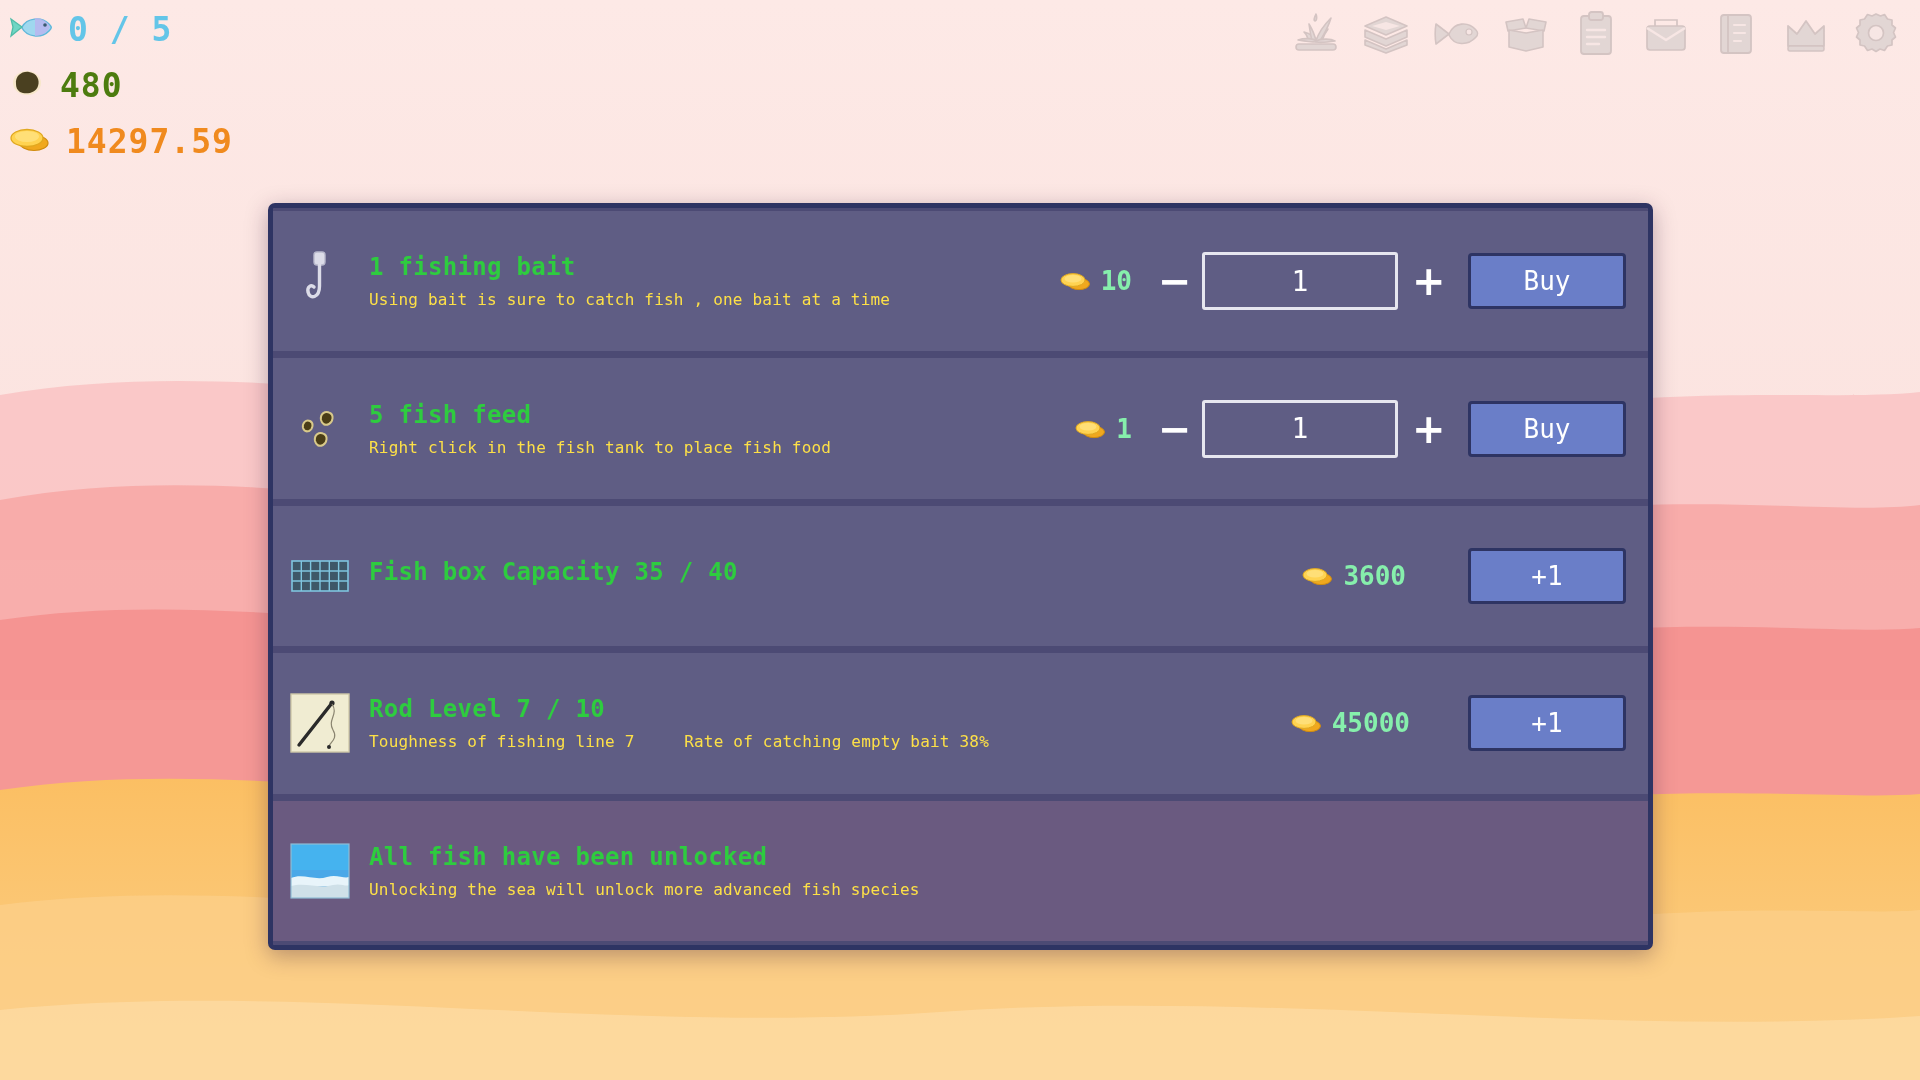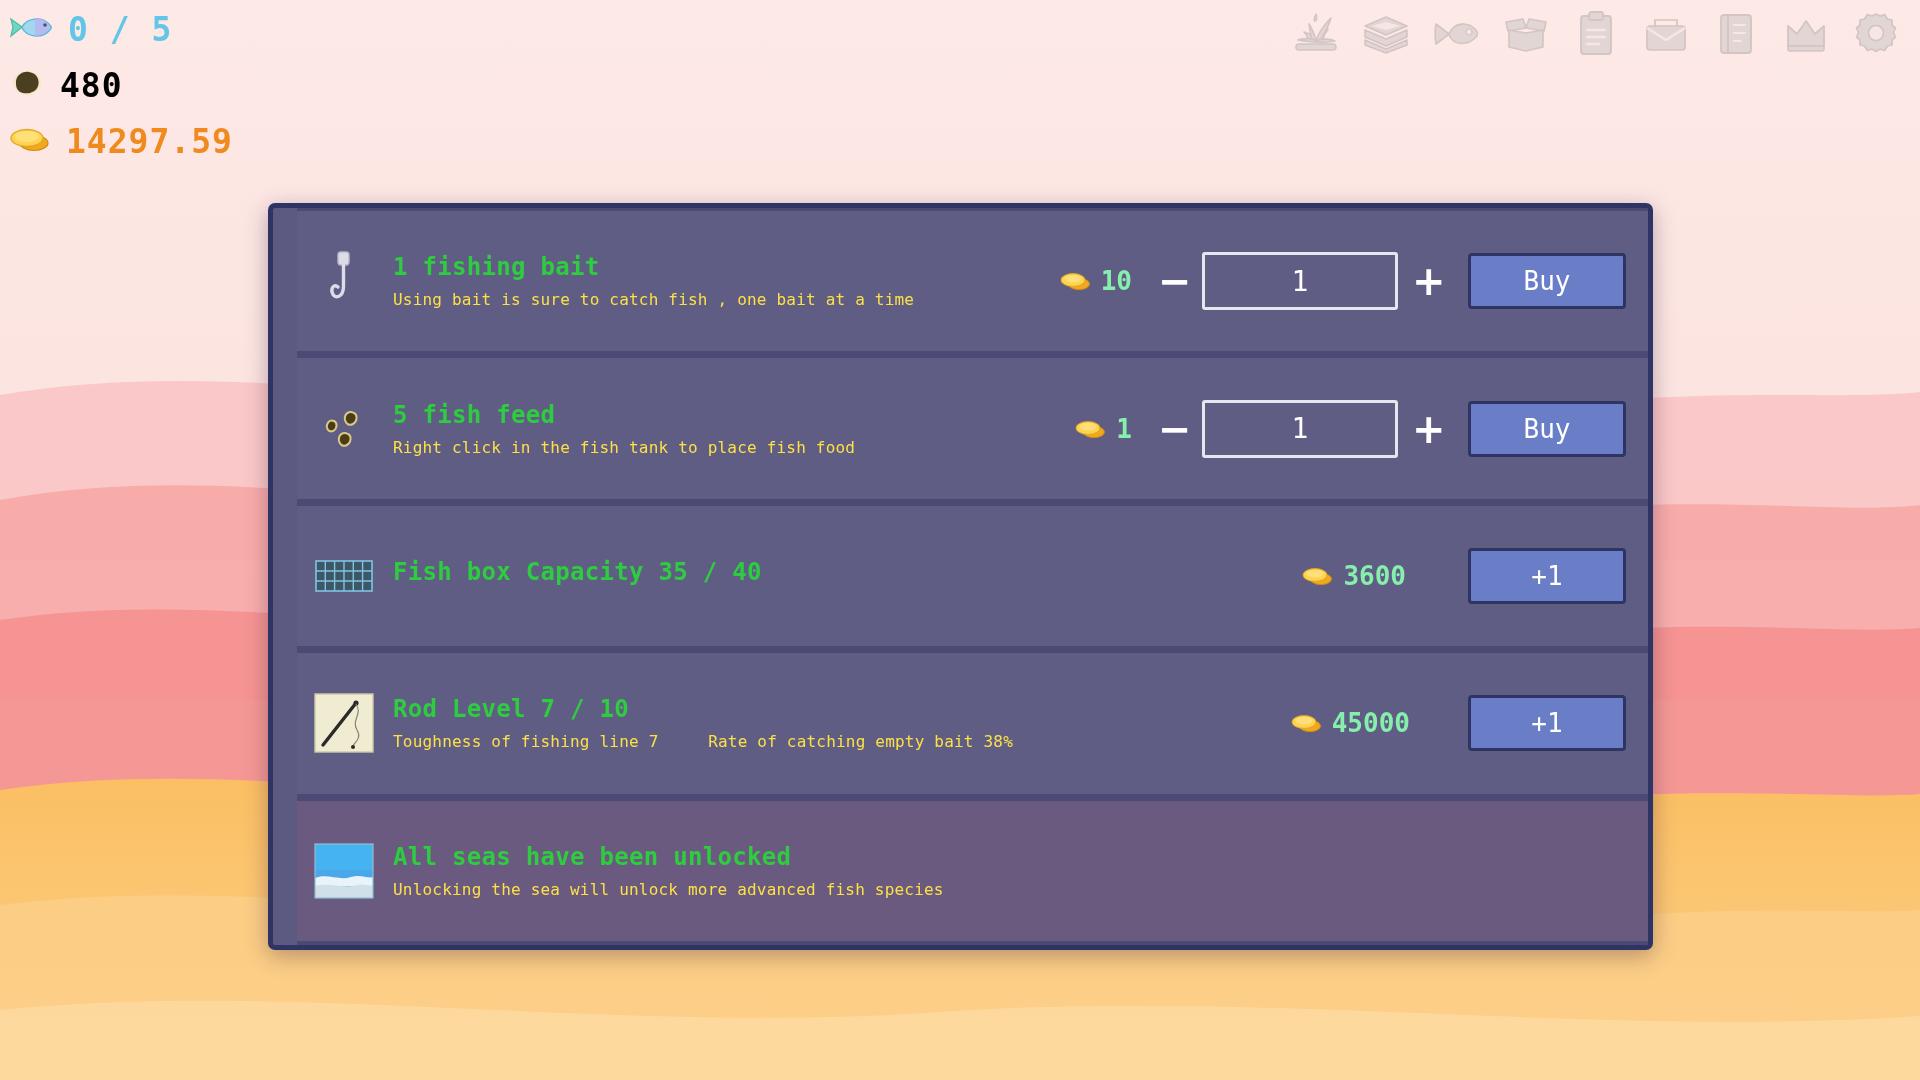--- a/index.html
+++ b/index.html
@@ -17,21 +17,21 @@
   #hud {
     position:absolute; left:8px; top:8px; z-index:10;
     display:flex; flex-direction:column; gap:14px;
   }
   .hud-row { display:flex; align-items:center; gap:14px; height:42px; }
   .hud-val {
     font-family:"DejaVu Sans Mono", monospace;
     font-weight:bold; font-size:33px; letter-spacing:1px;
   }
   .hud-fish  { color:#63c5e8; }
-  .hud-pellet{ color:#000000; }
+  .hud-pellet{ color:#4d7c0f; }
   .hud-coin  { color:#f08a1e; }
 
   
   #iconbar {
     position:absolute; right:20px; top:10px; z-index:10;
     display:flex; align-items:center; gap:22px;
   }
   .tb-icon {
     width:48px; height:48px;
     display:flex; align-items:center; justify-content:center;
@@ -84,21 +84,21 @@
     display:flex; align-items:center; justify-content:center;
     color:#ffffff;
     font-family:"DejaVu Sans Mono", monospace;
     font-size:25px; font-weight:bold;
     letter-spacing:.5px;
     cursor:pointer;
   }
   .tab.active { border-color:#3ef2e0; }
 
   
-  #rows { flex:1; display:flex; flex-direction:column;padding-left:24px; }
+  #rows { flex:1; display:flex; flex-direction:column; }
   .row {
     position:relative;
     flex:1;
     display:flex; align-items:center;
     padding:0 22px 0 14px;
     background:#5f5d84;
     border-top:3px solid #4c4a74;
     border-bottom:4px solid #4c4a74;
   }
   .row:nth-child(5) { background:#6a5a80; }
@@ -453,20 +453,20 @@
       <div class="row-icon">
         <svg width="62" height="58" viewBox="0 0 62 58">
           <rect x="2" y="2" width="58" height="54" fill="#4aa8e8"></rect>
           <rect x="2" y="2" width="58" height="26" fill="#45b3ef"></rect>
           <path d="M2 36 C14 31, 26 39, 38 35 C48 32, 55 37, 60 35 L60 44 L2 44 Z" fill="#e8f4fa"></path>
           <path d="M2 44 C16 40, 30 47, 44 43 C52 41, 57 45, 60 43 L60 56 L2 56 Z" fill="#cfe0e8"></path>
           <rect x="2" y="2" width="58" height="54" fill="none" stroke="#8fbcd4" stroke-width="1.2"></rect>
         </svg>
       </div>
       <div class="row-text">
-        <div class="row-title">All seas have been unlocked</div>
+        <div class="row-title">All fish have been unlocked</div>
         <div class="row-sub">Unlocking the sea will unlock more advanced fish species</div>
       </div>
       <div class="spacer-right"></div>
     </div>
 
   </div>
 </div>
 
 </body></html>

